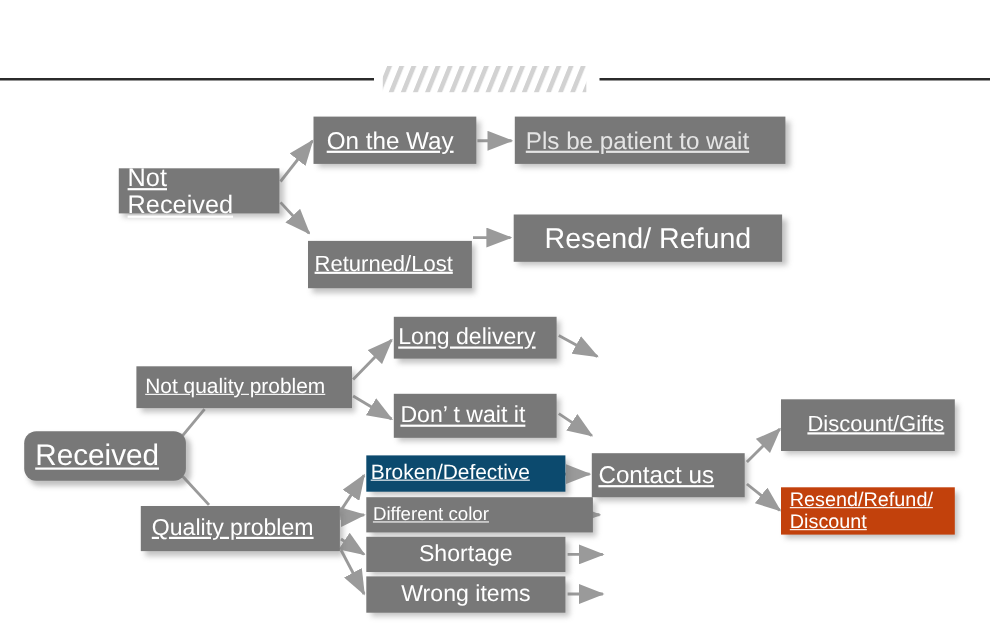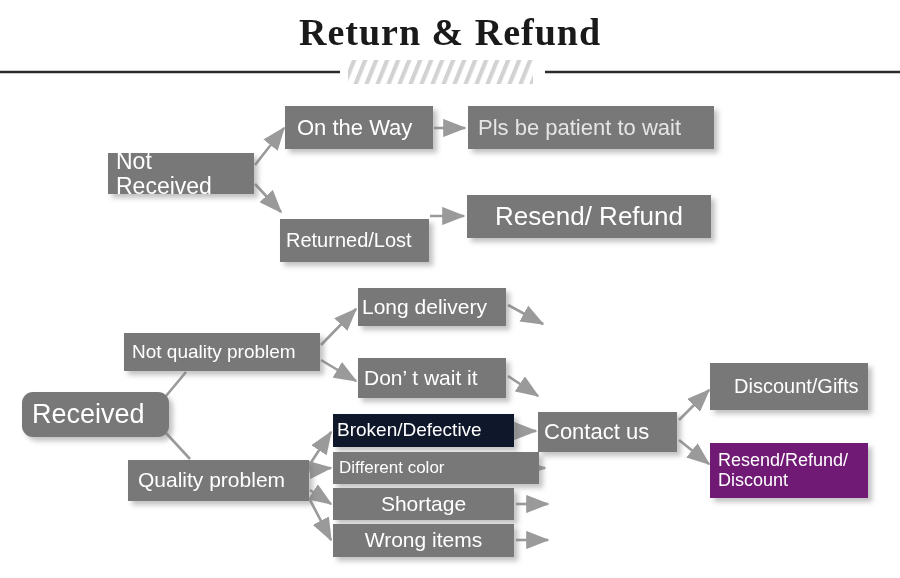--- a/index.html
+++ b/index.html
@@ -47,38 +47,37 @@
     box-sizing: border-box;
     display: flex;
     align-items: center;
     box-shadow: 4px 4px 5px rgba(120,120,120,0.45);
     font-family: "Liberation Sans", sans-serif;
     line-height: 1.08;
     white-space: pre-line;
     z-index: 3;
   }
   .node.center { justify-content: center; text-align: center; }
-  .node.left   { justify-content: flex-start; text-align: left; }
+  .node.left   { justify-content: flex-start; text-align: left; text-decoration: underline; }
 
   
   #edges {
     position: absolute;
     left: 0;
     top: 0;
     width: 900px;
     height: 578px;
     z-index: 1;
   }
 </style>
 </head>
 <body>
 
 <div id="page">
 
-  <div id="header-title">Return &amp; Refund</div>
 
   <svg id="divider" viewBox="0 0 900 24" preserveAspectRatio="none">
     <defs>
       <pattern id="hatchpat" width="11" height="24" patternUnits="userSpaceOnUse" patternTransform="skewX(-22)">
         <rect x="0" y="0" width="4.5" height="24" fill="#d2d2d2"></rect>
       </pattern>
     </defs>
     <rect x="348" y="0" width="185" height="24" fill="url(#hatchpat)"></rect>
     <line x1="0" y1="12" x2="340" y2="12" stroke="#2b2b2b" stroke-width="2.4"></line>
     <line x1="545" y1="12" x2="900" y2="12" stroke="#2b2b2b" stroke-width="2.4"></line>
@@ -118,23 +117,23 @@
       <div class="node left" style="left: 108px; top: 153px; width: 146px; height: 41px; font-size: 23px; background: rgb(120, 120, 120); color: rgb(255, 255, 255); padding-left: 8px;">Not Received</div>
       <div class="node left" style="left: 285px; top: 106px; width: 148px; height: 43px; font-size: 22px; background: rgb(120, 120, 120); color: rgb(255, 255, 255); padding-left: 12px;">On the Way</div>
       <div class="node left" style="left: 468px; top: 106px; width: 246px; height: 43px; font-size: 22px; background: rgb(120, 120, 120); color: #e5e5e5; padding-left: 10px;">Pls be patient to wait</div>
       <div class="node left" style="left: 280px; top: 195px; width: 149px; height: 43px; font-size: 20px; background: rgb(120, 120, 120); color: rgb(255, 255, 255); padding-left: 6px; margin-top: 24px;">Returned/Lost</div>
       <div class="node center" style="left: 467px; top: 195px; width: 244px; height: 43px; font-size: 26px; background: rgb(120, 120, 120); color: rgb(255, 255, 255);">Resend/ Refund</div>
       <div class="node left" style="left: 22px; top: 392px; width: 147px; height: 45px; font-size: 27px; background: rgb(120, 120, 120); color: rgb(255, 255, 255); padding-left: 10px; border-radius: 11px;">Received</div>
       <div class="node left" style="left: 124px; top: 333px; width: 196px; height: 38px; font-size: 19px; background: rgb(120, 120, 120); color: rgb(255, 255, 255); padding-left: 8px;">Not quality problem</div>
       <div class="node left" style="left: 128px; top: 460px; width: 181px; height: 41px; font-size: 21px; background: rgb(120, 120, 120); color: rgb(255, 255, 255); padding-left: 10px;">Quality problem</div>
       <div class="node left" style="left: 358px; top: 288px; width: 148px; height: 38px; font-size: 21px; background: rgb(120, 120, 120); color: rgb(255, 255, 255); padding-left: 4px;">Long delivery</div>
       <div class="node left" style="left: 358px; top: 358px; width: 148px; height: 40px; font-size: 21px; background: rgb(120, 120, 120); color: rgb(255, 255, 255); padding-left: 6px;">Don’  t wait it</div>
-      <div class="node left" style="left: 333px; top: 414px; width: 181px; height: 33px; font-size: 19px; background: #0f172a; color: rgb(255, 255, 255); padding-left: 4px;">Broken/Defective</div>
+      <div class="node left" style="left: 333px; top: 414px; width: 181px; height: 33px; font-size: 19px; background: #0c4a6e; color: rgb(255, 255, 255); padding-left: 4px;">Broken/Defective</div>
       <div class="node left" style="left: 333px; top: 452px; width: 206px; height: 32px; font-size: 17px; background: rgb(120, 120, 120); color: rgb(255, 255, 255); padding-left: 6px;">Different color</div>
       <div class="node center" style="left: 333px; top: 488px; width: 181px; height: 32px; font-size: 21px; background: rgb(120, 120, 120); color: rgb(255, 255, 255);">Shortage</div>
       <div class="node center" style="left: 333px; top: 524px; width: 181px; height: 33px; font-size: 21px; background: rgb(120, 120, 120); color: rgb(255, 255, 255);">Wrong items</div>
       <div class="node left" style="left: 538px; top: 412px; width: 139px; height: 40px; font-size: 22px; background: rgb(120, 120, 120); color: rgb(255, 255, 255); padding-left: 6px;">Contact us</div>
       <div class="node left" style="left: 710px; top: 363px; width: 158px; height: 47px; font-size: 20px; background: rgb(120, 120, 120); color: rgb(255, 255, 255); padding-left: 24px;">Discount/Gifts</div>
-      <div class="node left" style="left: 710px; top: 443px; width: 158px; height: 55px; font-size: 18px; background: #701a75; color: rgb(255, 255, 255); padding-left: 8px;">Resend/Refund/
+      <div class="node left" style="left: 710px; top: 443px; width: 158px; height: 43px; font-size: 18px; background: #c2410c; color: rgb(255, 255, 255); padding-left: 8px;">Resend/Refund/
 Discount</div>
     </div>
 
 </div>
 
 </body></html>

